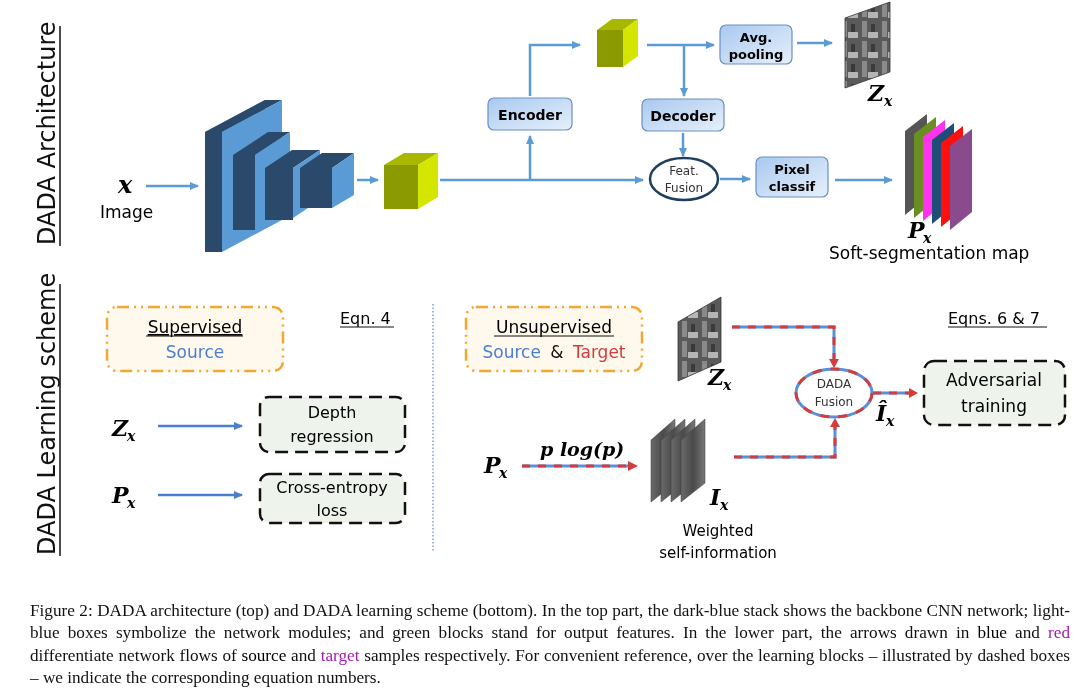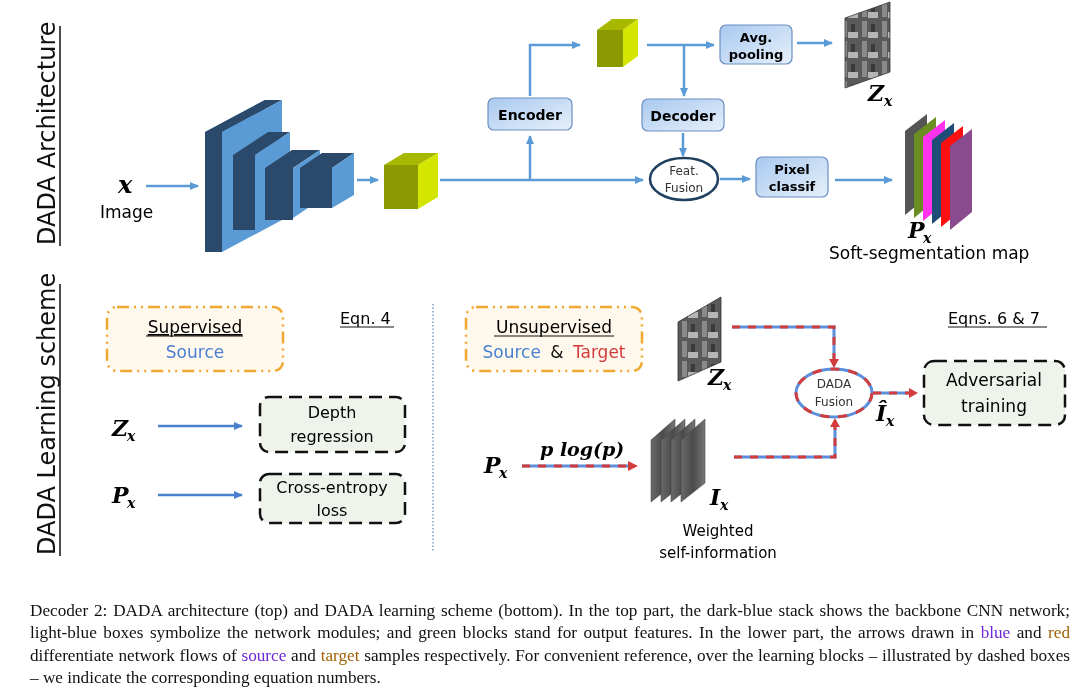--- a/index.html
+++ b/index.html
@@ -1,22 +1,22 @@
 <!DOCTYPE html>
 <html><head>
 <meta charset="utf-8">
 <style>
   html, body { margin:0; padding:0; background:#ffffff; }
   body { width:1080px; height:700px; position:relative; overflow:hidden; font-family:"Liberation Sans", sans-serif; color:#111; }
   #diagram { position:absolute; left:0; top:0; width:1080px; height:580px; }
   .math { font-family:"DejaVu Serif", serif; font-style:italic; font-weight:bold; }
   .caption { position:absolute; left:30px; top:600px; width:1040px; font-family:"Liberation Serif", serif; font-size:17.2px; line-height:22.4px; color:#111; text-align:justify; }
   .caption b { font-weight:normal; }
-  .c-blue { color:#6d28d9; }
-  .c-red { color:#a16207; }
+  .c-blue { color:#000000; }
+  .c-red { color:#a21caf; }
 </style>
 </head>
 <body>
 
 <svg id="diagram" viewBox="0 0 1080 580" xmlns="http://www.w3.org/2000/svg">
   <defs>
     <marker id="arrBlue" markerWidth="10" markerHeight="10" refX="8" refY="5" orient="auto" markerUnits="userSpaceOnUse">
       <path d="M0,1 L9,5 L0,9 Z" fill="#5b9bd5"></path>
     </marker>
     <marker id="arrBlue2" markerWidth="10" markerHeight="10" refX="8" refY="5" orient="auto" markerUnits="userSpaceOnUse">
@@ -257,15 +257,15 @@
   </g>
 
   <g>
     <rect x="924" y="361" width="141" height="64" rx="10" fill="#eef3ec" stroke="#111" stroke-width="2.5" stroke-dasharray="13,7"></rect>
     <text x="994" y="386" text-anchor="middle" font-family="DejaVu Sans, sans-serif" font-size="17">Adversarial</text>
     <text x="994" y="412" text-anchor="middle" font-family="DejaVu Sans, sans-serif" font-size="17">training</text>
   </g>
 </svg>
 
 <div class="caption">
-  <span>Decoder 2:</span>
+  <span>Figure 2:</span>
   <b>DADA architecture (top) and DADA learning scheme (bottom)</b><span>. In the top part, the dark-blue stack shows the backbone CNN network; light-blue boxes symbolize the network modules; and green blocks stand for output features. In the lower part, the arrows drawn in </span><span class="c-blue">blue</span><span> and </span><span class="c-red">red</span><span> differentiate network flows of </span><span class="c-blue">source</span><span> and </span><span class="c-red">target</span><span> samples respectively. For convenient reference, over the learning blocks – illustrated by dashed boxes – we indicate the corresponding equation numbers.</span>
 </div>
 
 </body></html>

